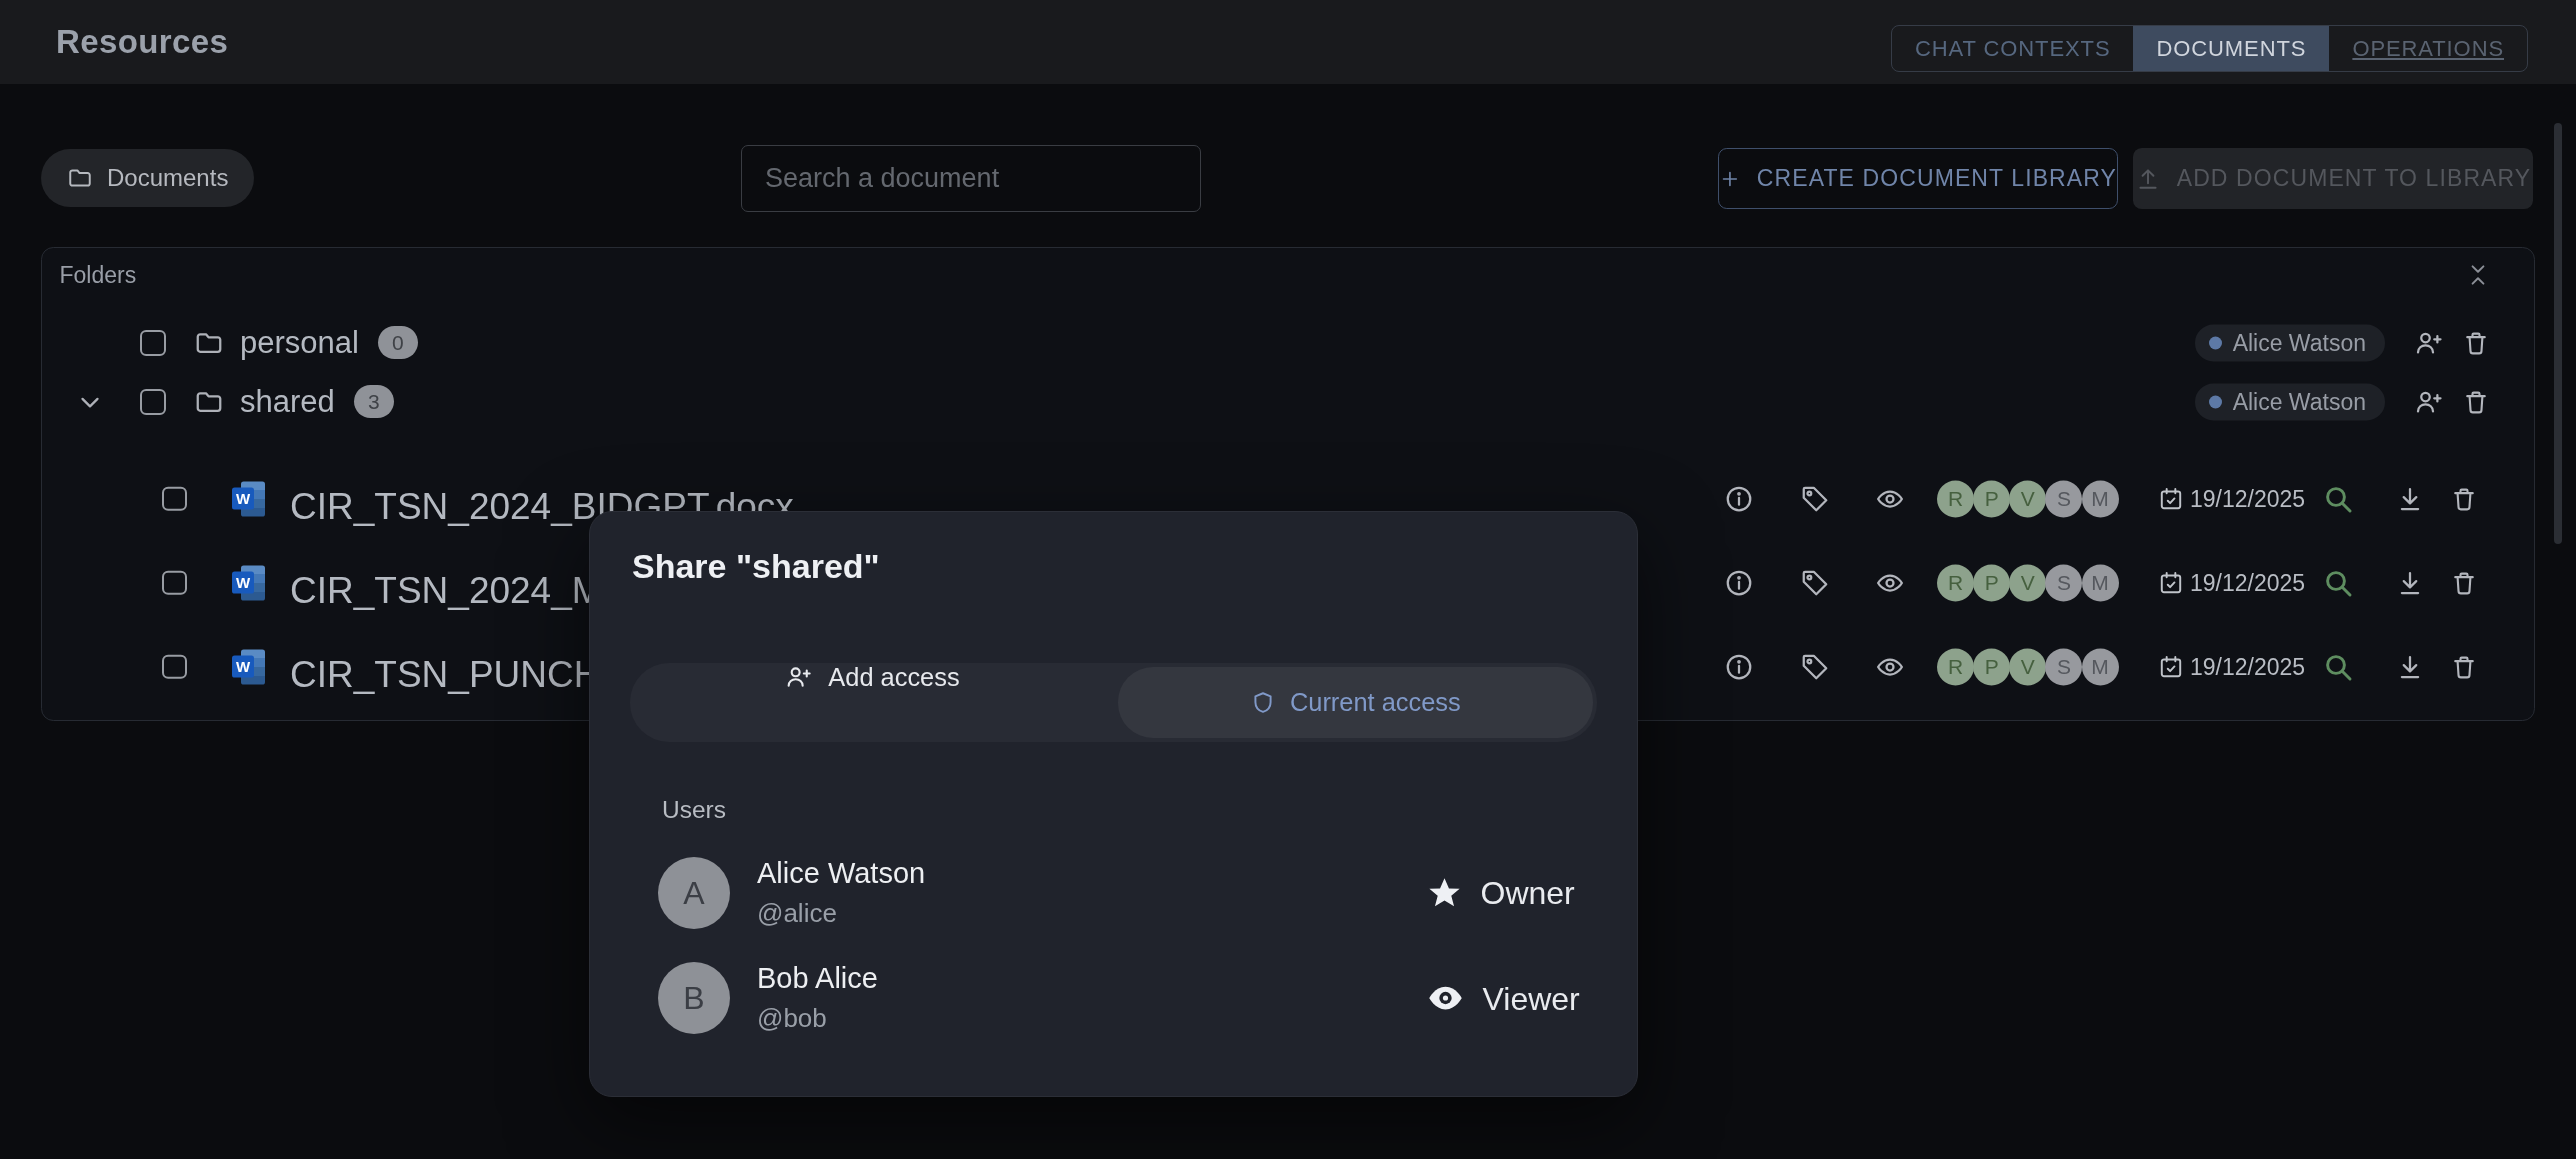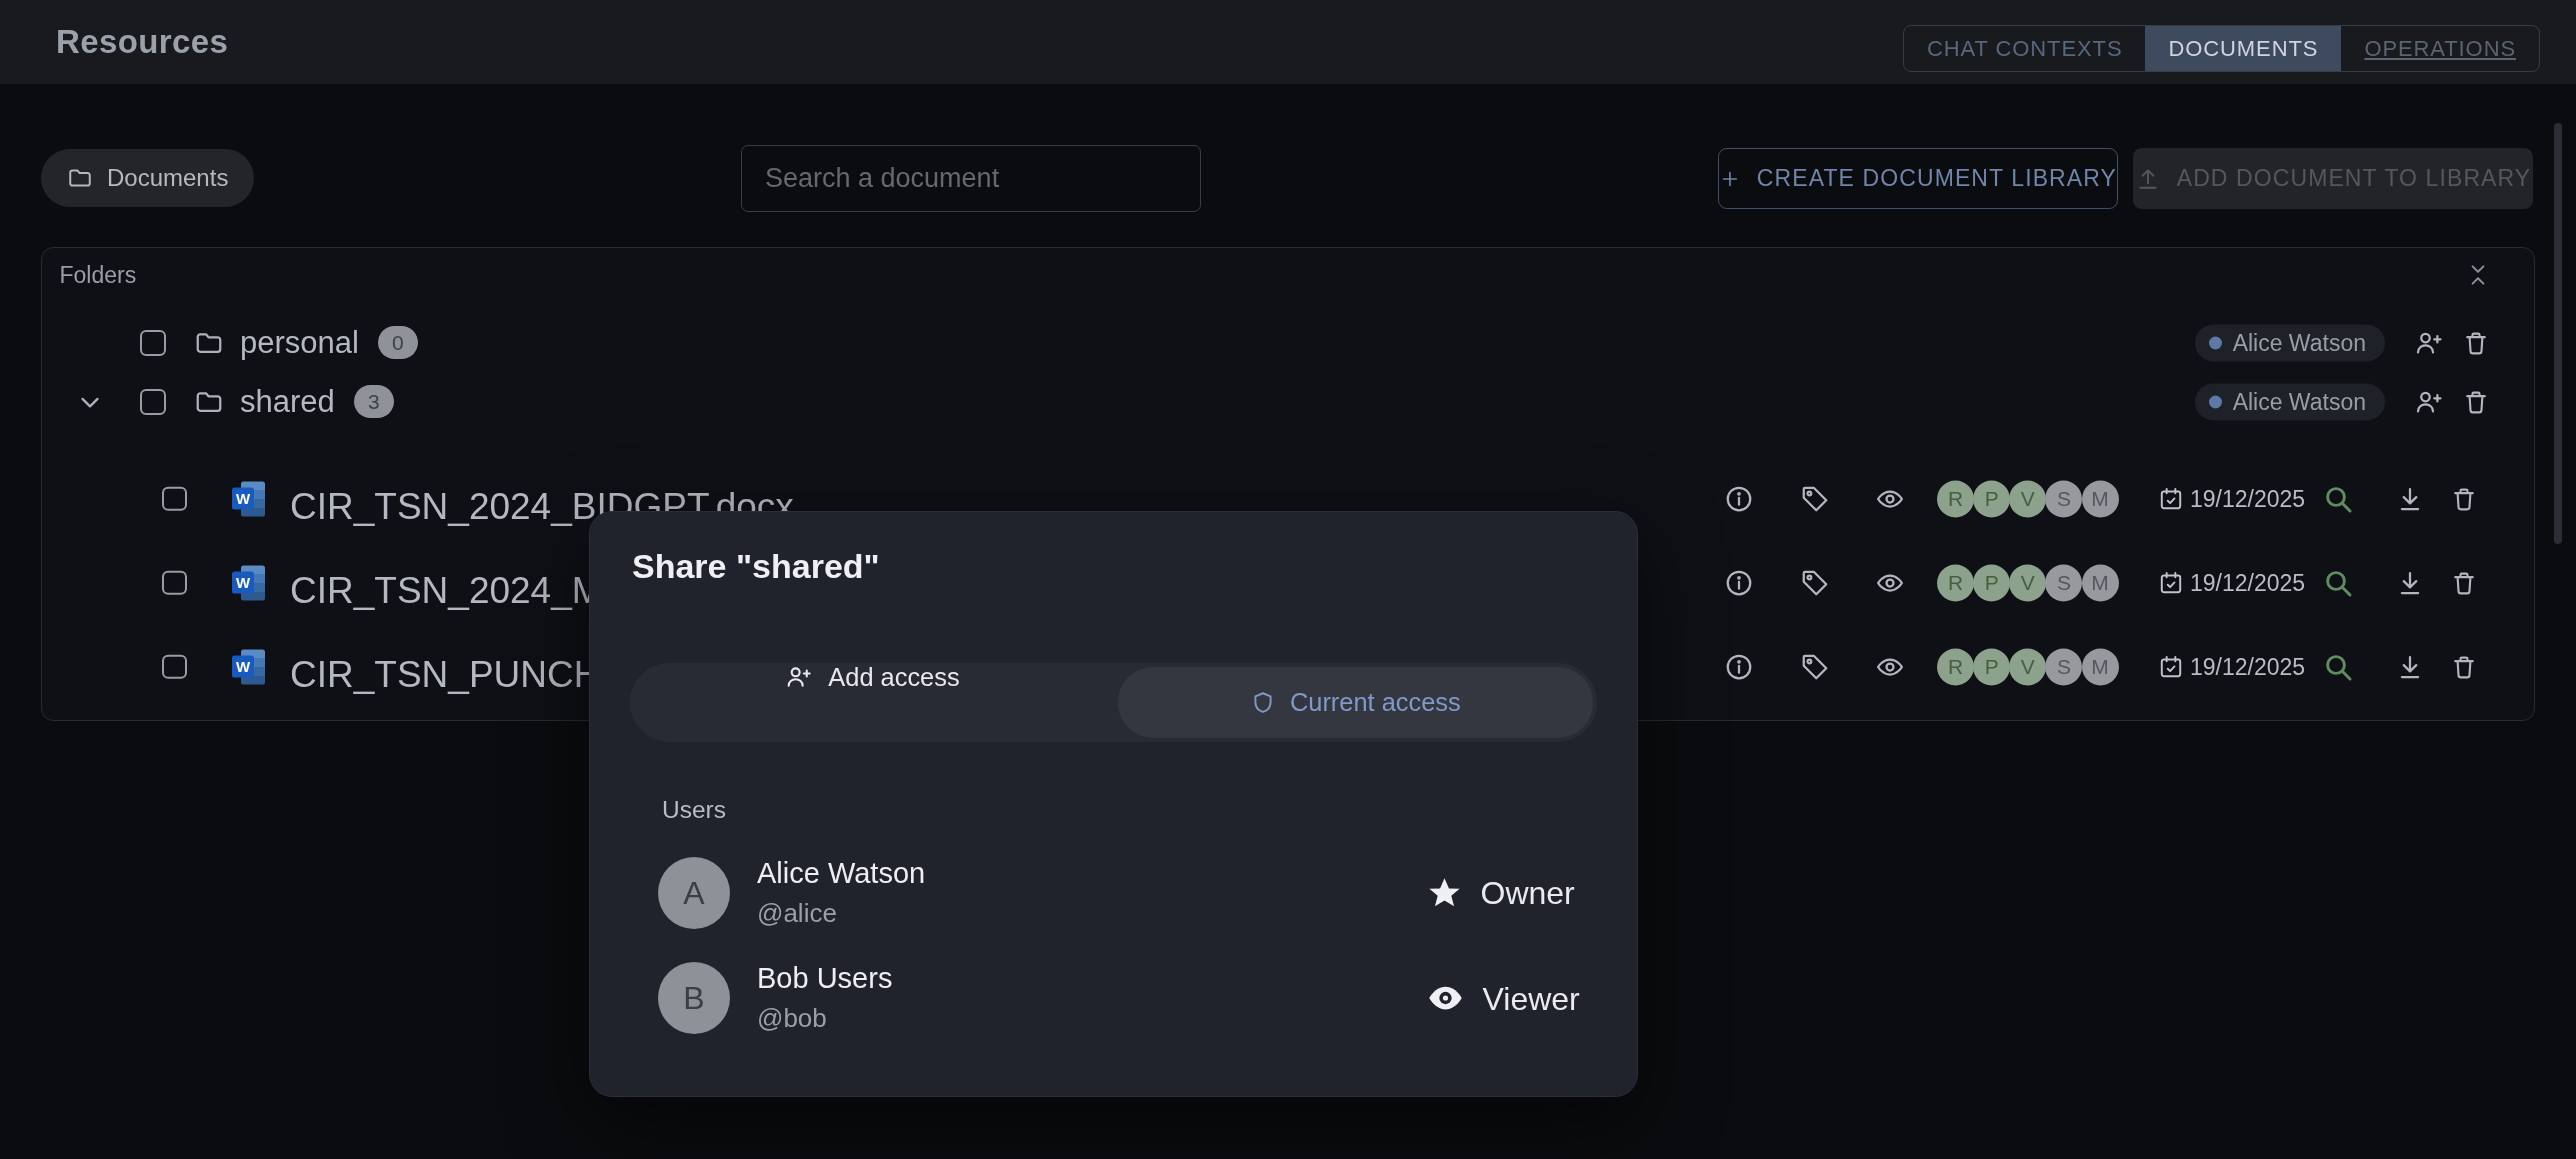--- a/index.html
+++ b/index.html
@@ -16,21 +16,21 @@
   
   .topbar {
     position:absolute; left:0; top:0; width:2576px; height:84px;
     background:#191a1d;
   }
   .page-title {
     position:absolute; left:56px; top:50%; transform:translateY(-50%);
     font-size:33px; font-weight:700; color:#9ba1ab; letter-spacing:0.4px;
   }
   .view-tabs {
-    position:absolute; right:36px; top:24.5px; height:47px;
+    position:absolute; right:48px; top:24.5px; height:47px;
     display:flex; align-items:stretch;
     border:0.9px solid #363c47; border-radius:8px; overflow:hidden;
   }
   .vtab {
     border:none; background:transparent; cursor:pointer;
     font-family:inherit; font-size:22px; letter-spacing:0.9px;
     padding:0 23px; line-height:46px; white-space:nowrap;
   }
   .vtab.t1 { color:#56677f; }
   .vtab.t3 { color:#5a6371;text-decoration:underline; }
@@ -470,21 +470,21 @@
       <svg width="37" height="37" viewBox="0 0 24 24">
           <polygon fill="#eef0f4" points="12,2.5 14.9,9 21.8,9.3 16.4,13.8 18.2,20.6 12,16.8 5.8,20.6 7.6,13.8 2.2,9.3 9.1,9"></polygon>
         </svg>
       <span>Owner</span>
     </span>
   </div>
 
   <div class="u-row u1">
     <span class="u-avatar">B</span>
     <span class="u-text">
-      <span class="u-name">Bob Users</span>
+      <span class="u-name">Bob Alice</span>
       <span class="u-handle">@bob</span>
     </span>
     <span class="u-role">
       <svg width="39" height="39" viewBox="0 0 24 24">
         <path fill="#eef0f4" d="M12 5C5.5 5 2 12 2 12s3.5 7 10 7 10-7 10-7-3.5-7-10-7z"></path>
         <circle cx="12" cy="12" r="3.8" fill="#20232c"></circle>
         <circle cx="12" cy="12" r="1.6" fill="#eef0f4"></circle>
       </svg>
       <span>Viewer</span>
     </span>

